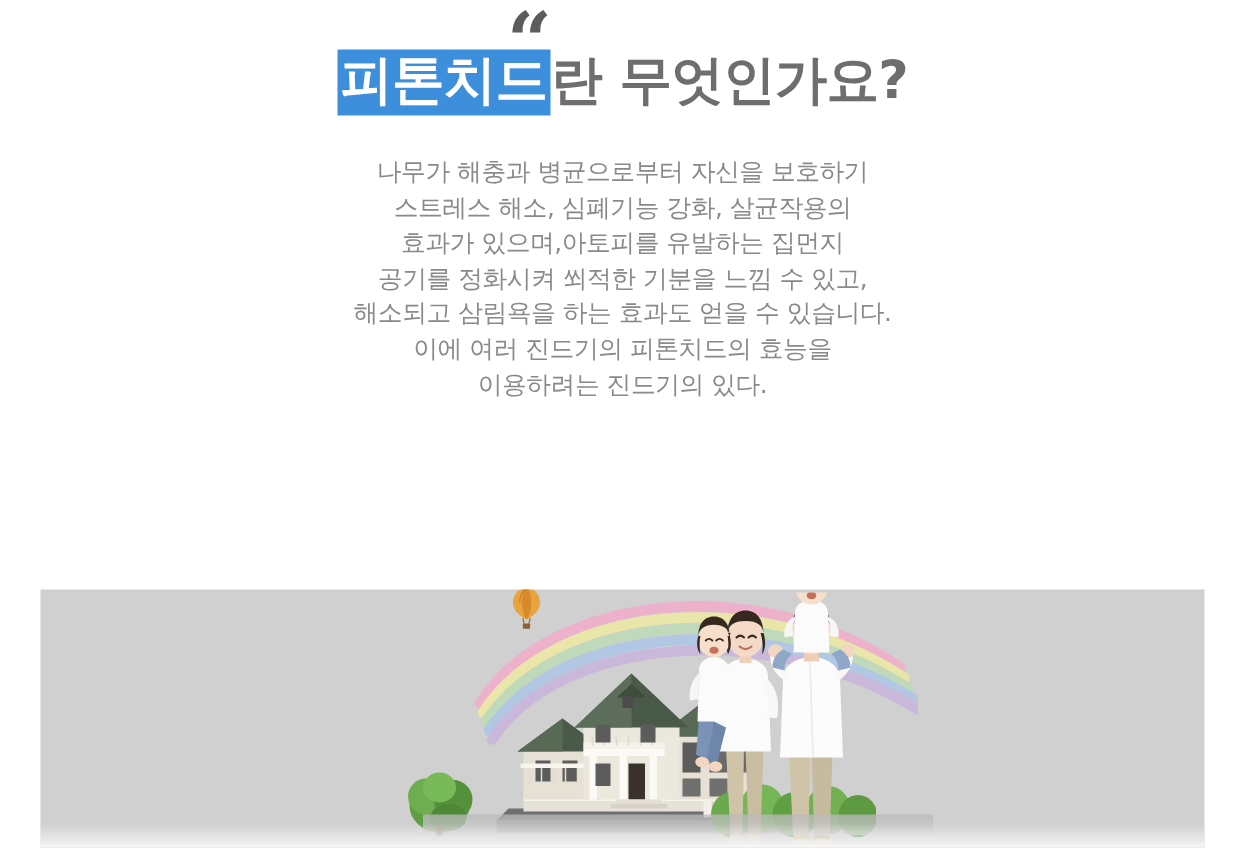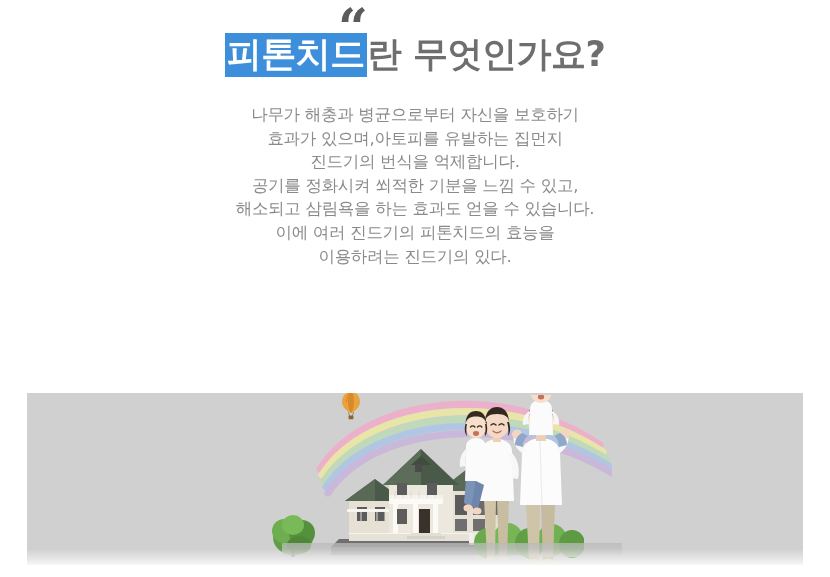--- a/index.html
+++ b/index.html
@@ -133,22 +133,22 @@
 
   <div class="title-block">
     <span class="quote-mark">“</span>
     <div class="title-line">
       <span class="title-highlight">피톤치드</span><span class="title-rest">란 무엇인가요?</span>
     </div>
   </div>
 
   <div class="body-copy">
     <p>나무가 해충과 병균으로부터 자신을 보호하기</p>
+    <p>스트레스 해소, 심폐기능 강화, 살균작용의</p>
     <p>효과가 있으며,아토피를 유발하는 집먼지</p>
-    <p>진드기의 번식을 억제합니다.</p>
     <p>공기를 정화시켜 쐬적한 기분을 느낌 수 있고,</p>
     <p>해소되고 삼림욕을 하는 효과도 얻을 수 있습니다.</p>
     <p>이에 여러 진드기의 피톤치드의 효능을</p>
     <p>이용하려는 진드기의 있다.</p>
   </div>
 
   <div class="banner">
     <div class="scene">
 
       <svg class="rainbow" width="300" height="110" viewBox="0 0 300 110">

